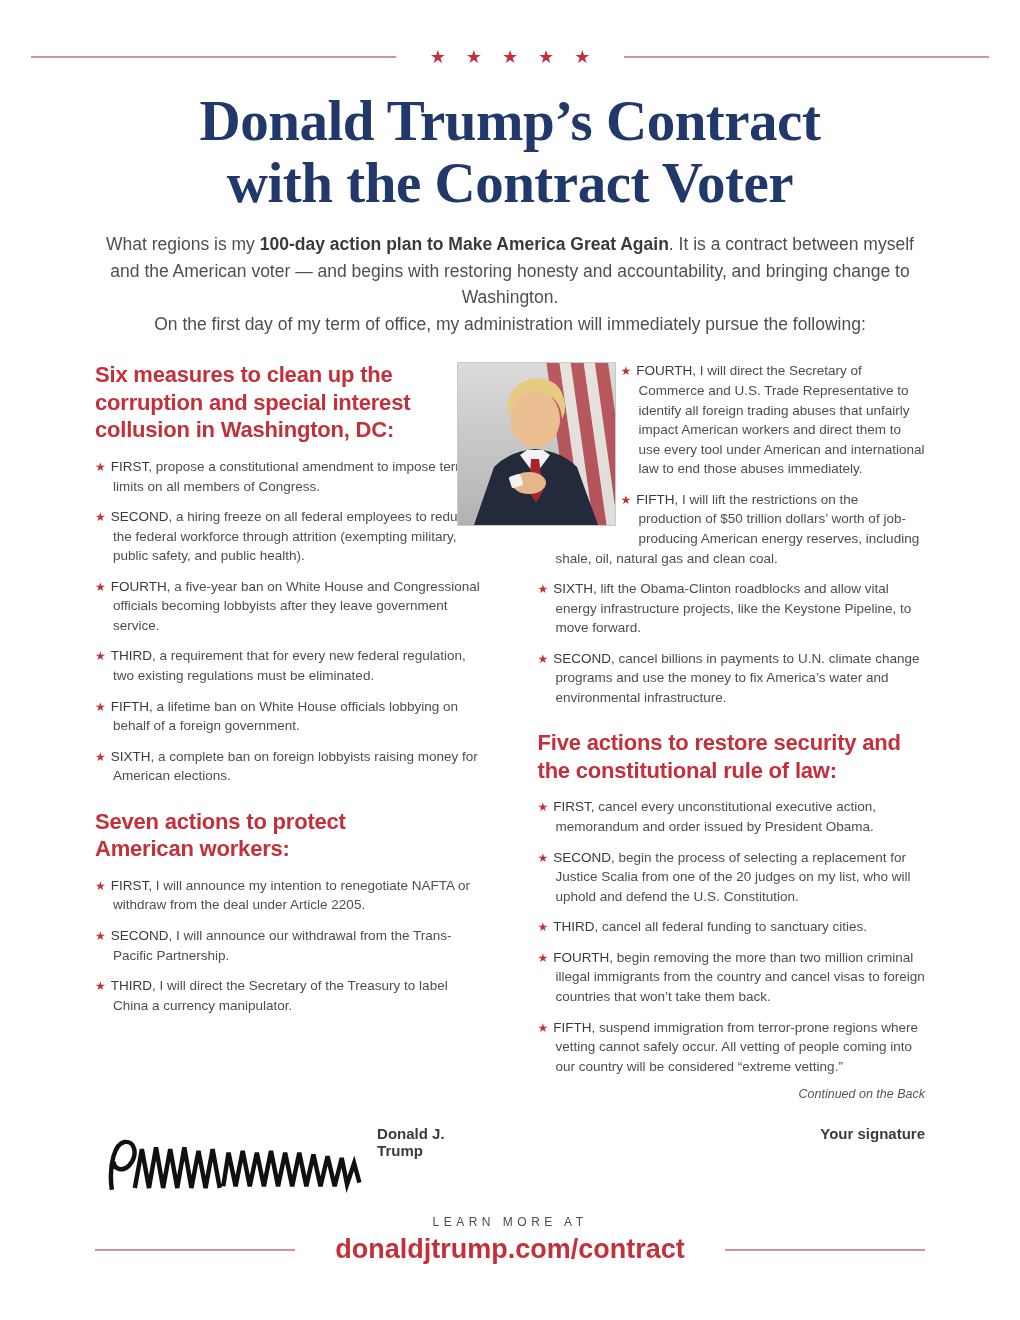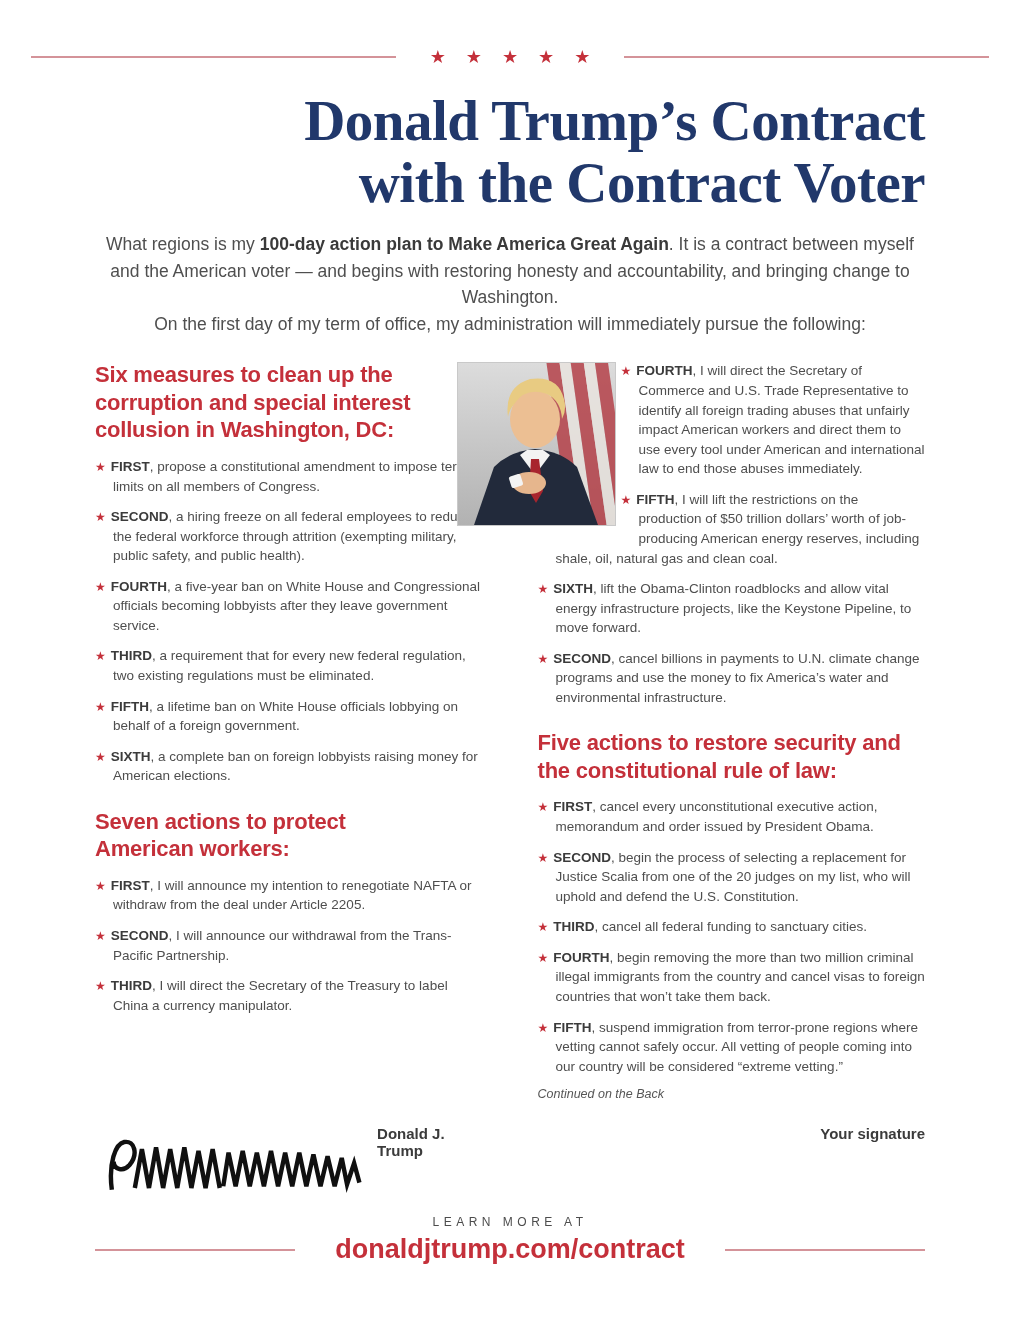--- a/index.html
+++ b/index.html
@@ -21,48 +21,48 @@
   .star-row{display:flex;align-items:center;margin:0 -64px;}
   .star-row .rule{flex:1;height:2px;background:var(--rule);}
   .stars{display:flex;gap:20px;margin:0 34px;}
   .star-glyph{color:var(--red);font-size:18px;line-height:1;}
   
   .title{
     text-align:center;font-family:"Liberation Serif",serif;font-weight:700;
     color:var(--blue);font-size:57px;line-height:1.08;margin:24px 0 18px;
     letter-spacing:-0.5px;
   }
-  .title-line{display:block;text-align:right;}
+  .title-line{display:block;}
   
   .intro{max-width:818px;margin:0 auto 24px;text-align:center;}
   .intro-p{margin:0;font-size:17.5px;line-height:1.52;color:#4f4f4f;}
   .intro-p strong{color:#3a3a3a;}
   
   .columns{display:flex;gap:55px;margin-top:6px;}
   .col{flex:1;min-width:0;}
   .section-heading{
     color:var(--red);font-size:22px;line-height:1.25;font-weight:700;
     margin:0 0 13px;letter-spacing:-0.2px;
   }
   .section-heading.spaced{margin-top:22px;}
   .actions{list-style:none;margin:0;padding:0;}
   .action{
     padding-left:18px;text-indent:-18px;
     font-size:13.5px;line-height:1.45;margin-bottom:11px;color:var(--ink);
   }
   .star-bullet{color:var(--red);font-size:12px;margin-right:5px;}
-  .lead{font-weight:700;color:var(--ink-dark);margin-top:11px;}
+  .lead{font-weight:400;color:var(--ink-dark);margin-top:11px;}
   
   .photo{
     float:left;width:157px;height:162px;margin:2px 24px 12px -80px;
     outline:1px solid #c9c9c9;overflow:hidden;
   }
   .photo svg{display:block;}
   .continued{
-    text-align:left;font-style:italic;font-size:12.5px;color:#565656;margin-top:2px;
+    text-align:right;font-style:italic;font-size:12.5px;color:#565656;margin-top:2px;
   }
   
   .signature-row{display:flex;gap:58px;margin-top:16px;}
   .sig-col{flex:1;display:flex;flex-direction:row;justify-content:flex-end;}
   .sig-draw{display:block;margin:0 0 -20px 8px;}
   .sig-line{border-bottom:2px solid var(--sig-line);height:0;}
   .sig-label{font-weight:700;color:var(--ink-dark);font-size:15px;margin-top:8px;}
   
   .footer{margin-top:22px;}
   .learn-more{

